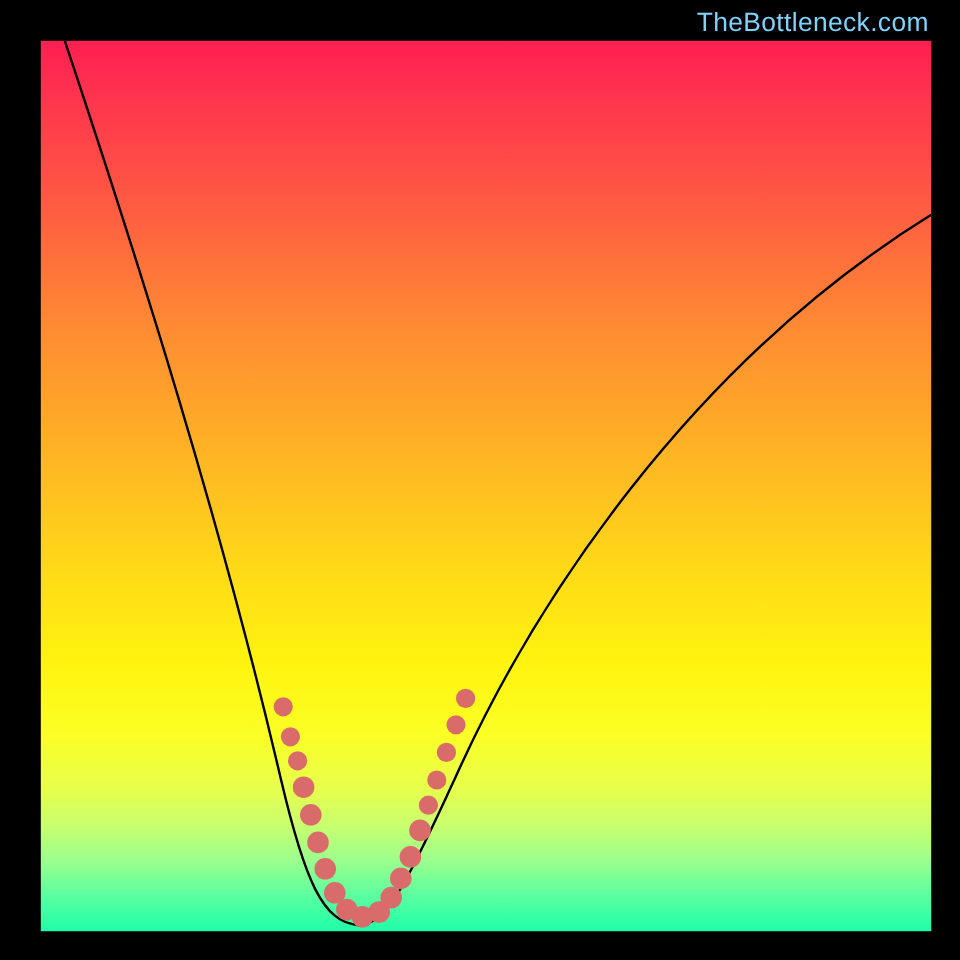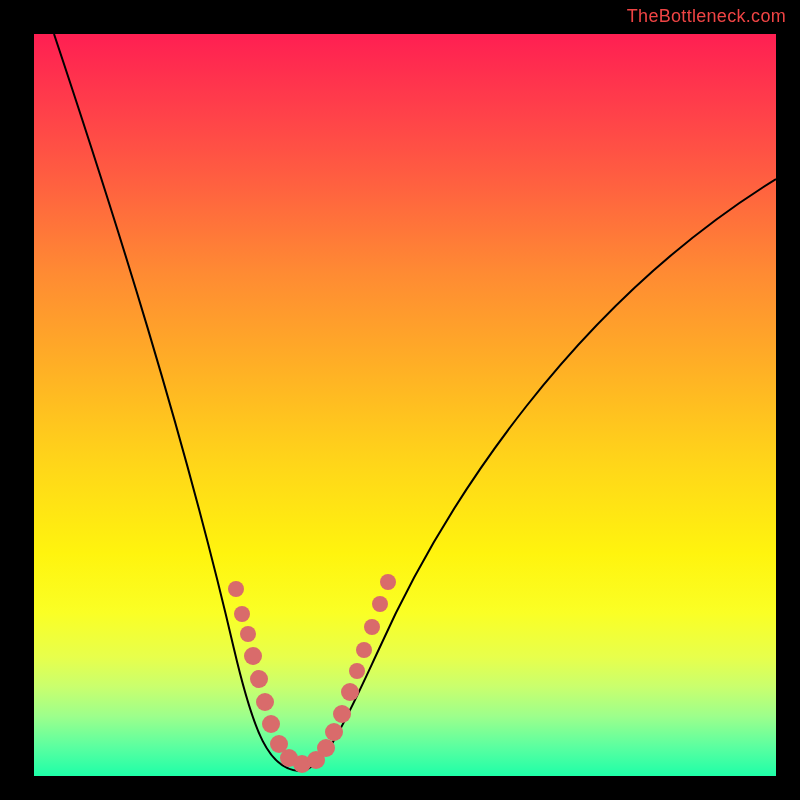--- a/index.html
+++ b/index.html
@@ -36,23 +36,23 @@
       #e7ff4c 84%,
       #c9ff6e 88%,
       #9cff8c 92%,
       #5cffa0 96%,
       #1effa8 100%
     );
   }
   .watermark {
     position: absolute;
     top: 6px;
-    right: 14px;
-    color: #ef4444;
-    font-size: 18px;
+    right: 26px;
+    color: #7dd3fc;
+    font-size: 22px;
     font-weight: 500;
     letter-spacing: 0.3px;
     user-select: none;
   }
   svg.overlay {
     position: absolute;
     left: 0;
     top: 0;
     width: 742px;
     height: 742px;

